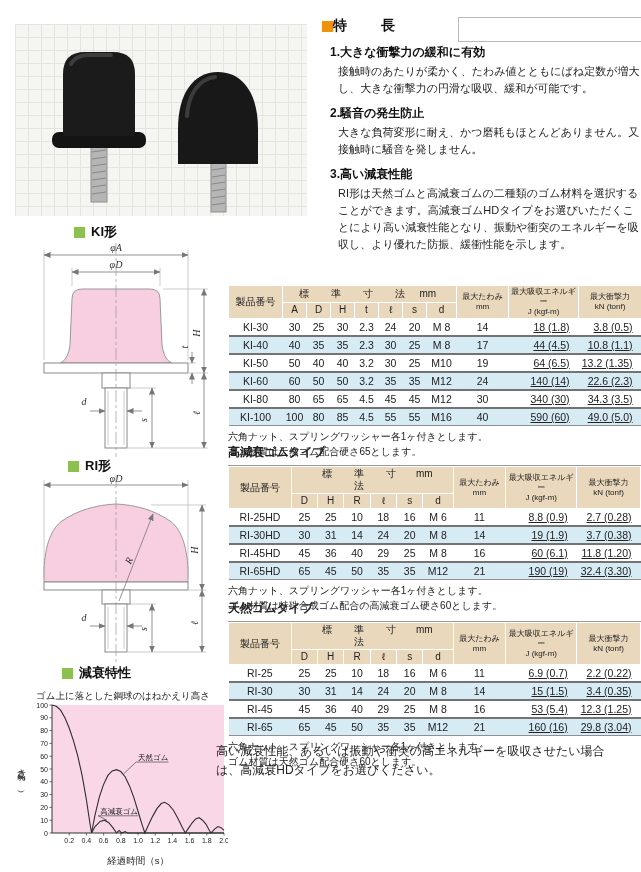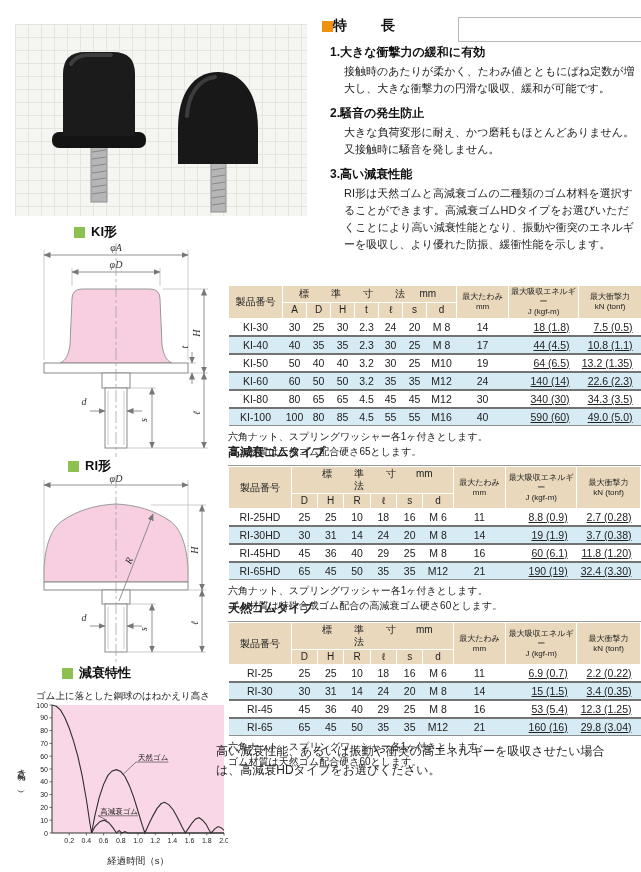--- a/index.html
+++ b/index.html
@@ -17,21 +17,21 @@
   
   .features { position:absolute; left:322px; top:14px; width:318px; }
   .feat-head { display:flex; align-items:center; height:24px; }
   .sq { width:11px; height:11px; display:inline-block; }
   .sq-orange { background:#ef930f; }
   .sq-green  { background:#8cc152; }
   .feat-title { font-size:14px; font-weight:bold; letter-spacing:10px; color:#111; }
   .tab-rule { position:absolute; background:#b9b9b9; }
   .ft { margin:6px 0 8px 8px; }
   .ft h4 { font-size:12px; font-weight:bold; color:#111; margin-bottom:2px; }
-  .ft p  { font-size:11px; line-height:1.55; margin-left:14px; color:#222; }
+  .ft p  { font-size:11px; line-height:1.55; margin-left:8px; color:#222; }
 
   
   .sec { position:absolute; display:flex; align-items:center; gap:6px;
          font-size:13px; font-weight:bold; color:#111; }
 
   
   .diag { position:absolute; }
   .diag svg { display:block; }
   .body-fill { fill:#f7cfe1; stroke:#999; stroke-width:1; }
   .metal { fill:#ffffff; stroke:#8a8a8a; stroke-width:1; }
@@ -248,21 +248,21 @@
             <td class="c-prod">KI-30</td>
             <td class="c-ctr">30</td>
             <td class="c-ctr">25</td>
             <td class="c-ctr">30</td>
             <td class="c-ctr">2.3</td>
             <td class="c-ctr">24</td>
             <td class="c-ctr">20</td>
             <td class="c-ctr">M 8</td>
             <td class="c-ctr">14</td>
             <td class="c-right">18 (1.8)</td>
-            <td class="c-right">7.5 (0.5)</td>
+            <td class="c-right">3.8 (0.5)</td>
           </tr>
           <tr>
             <td class="c-prod">KI-40</td>
             <td class="c-ctr">40</td>
             <td class="c-ctr">35</td>
             <td class="c-ctr">35</td>
             <td class="c-ctr">2.3</td>
             <td class="c-ctr">30</td>
             <td class="c-ctr">25</td>
             <td class="c-ctr">M 8</td>

